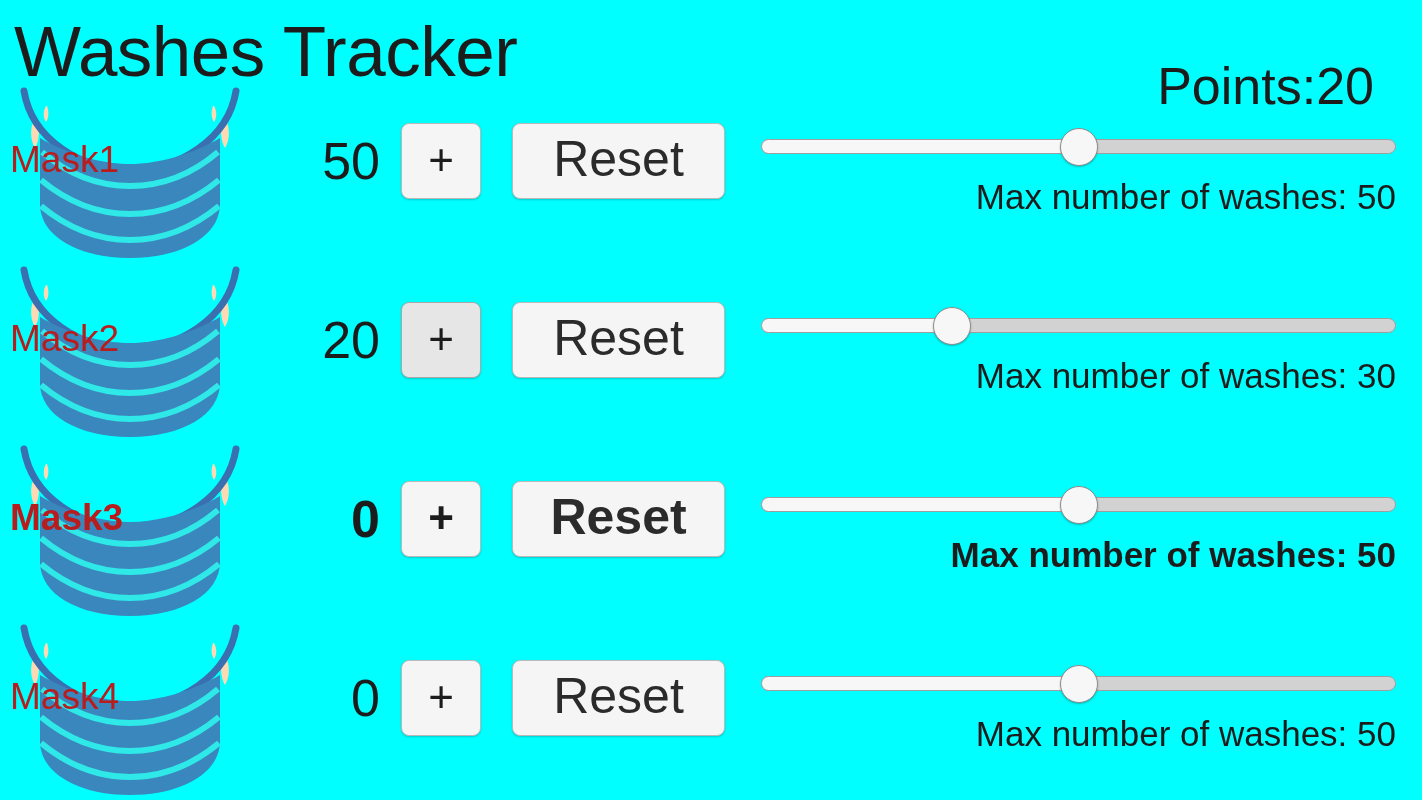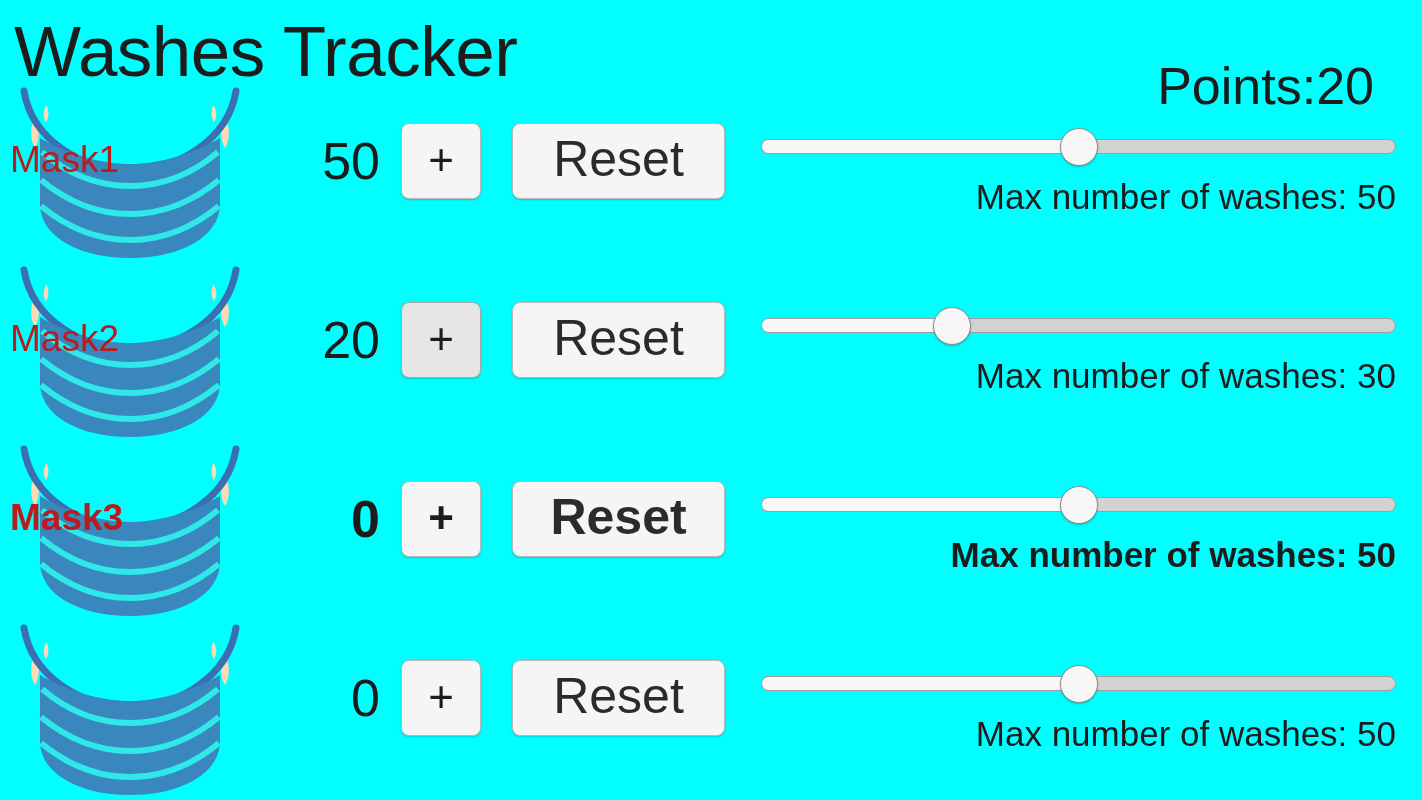--- a/index.html
+++ b/index.html
@@ -318,20 +318,21 @@
 
         <path class="svg-strap" d="M14 7 C22 56 72 86 120 86 C168 86 218 56 226 7" fill="none" stroke-width="7" stroke-linecap="round" stroke="#3a6fb0"></path>
 
         <path class="svg-body" d="M30 54 C30 54 72 80 120 80 C168 80 210 54 210 54
                  L210 120 C210 152 172 174 120 174 C68 174 30 152 30 120 Z" fill="#3a87bd"></path>
 
         <path class="svg-pleat" d="M32 68 C60 92 90 102 120 102 C150 102 180 92 208 68" fill="none" stroke-width="6" stroke="#2fe8e8"></path>
         <path class="svg-pleat" d="M31 96 C60 120 90 130 120 130 C150 130 180 120 209 96" fill="none" stroke-width="6" stroke="#2fe8e8"></path>
         <path class="svg-pleat" d="M31 122 C60 146 90 156 120 156 C150 156 180 146 209 122" fill="none" stroke-width="6" stroke="#2fe8e8"></path>
       </svg>
+      <div class="mask-label">Mask4</div>
     </div>
 
     <div class="count-value">0</div>
 
     <div class="plus-button" style="background: rgb(245, 245, 245);">+</div>
 
     <div class="reset-button" style="background: rgb(245, 245, 245);">Reset</div>
 
     <div class="slider-wrap">
       <div class="slider-track" style="background: rgb(210, 210, 210);"></div>

